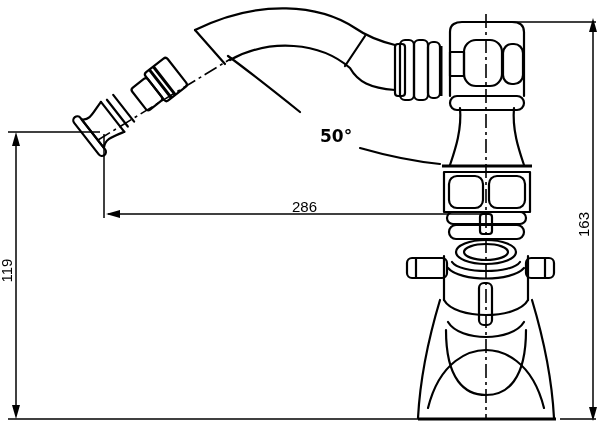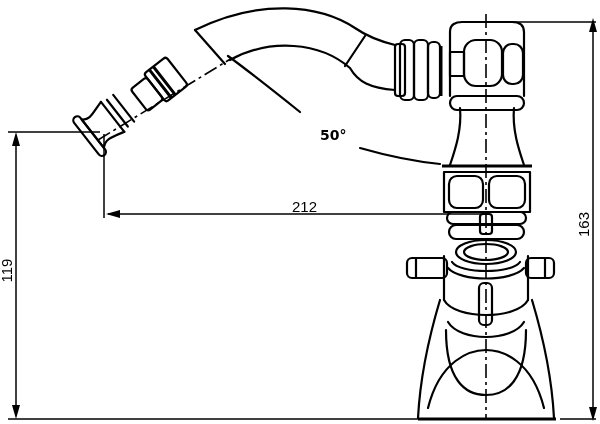--- a/index.html
+++ b/index.html
@@ -4,21 +4,21 @@
   <style>
     html, body { margin: 0; padding: 0; background: #ffffff; }
     body { width: 600px; height: 424px; overflow: hidden; position: relative; font-family: "DejaVu Sans", sans-serif; }
     #drawing { position: absolute; left: 0; top: 0; width: 600px; height: 424px; }
     .ln { stroke: #000; fill: none; stroke-width: 2.2; stroke-linecap: round; stroke-linejoin: round; }
     .thick { stroke: #000; fill: none; stroke-width: 3; }
     .dash { stroke: #000; fill: none; stroke-width: 1.6; stroke-dasharray: 14 4 3 4; }
     .dim { stroke: #000; fill: none; stroke-width: 1.5; }
     .arrow { fill: #000; stroke: none; }
     .lbl { position: absolute; color: #000; font-family: "Liberation Sans", sans-serif; font-size: 15px; line-height: 1; white-space: nowrap; }
-    .lbl-angle { font-family: "DejaVu Sans", sans-serif; font-weight: bold; font-size: 14px; }
+    .lbl-angle { font-family: "DejaVu Sans", sans-serif; font-weight: bold; font-size: 17px; }
     .rot { transform: rotate(-90deg); transform-origin: center; }
   </style>
 </head>
 <body>
 
 <svg id="drawing" viewBox="0 0 600 424" xmlns="http://www.w3.org/2000/svg">
 
   <g>
 
     <path class="thick" d="M418 419 L556 419"></path>
@@ -120,15 +120,15 @@
     <polygon class="arrow" points="16,419 12,405 20,405"></polygon>
     <path class="dim" d="M104 134 L104 218"></path>
   </g>
   <g>
     <path class="dim" d="M108 214 L484 214"></path>
     <polygon class="arrow" points="106,214 120,210 120,218"></polygon>
   </g>
 </svg>
 
 <div class="lbl lbl-angle" style="left:320px; top:128px;">50°</div>
-<div class="lbl" style="left:292px; top:199px;">212</div>
+<div class="lbl" style="left:292px; top:199px;">286</div>
 <div class="lbl rot" style="left:-5px; top:263px;">119</div>
 <div class="lbl rot" style="left:571px; top:217px;">163</div>
 
 </body></html>

